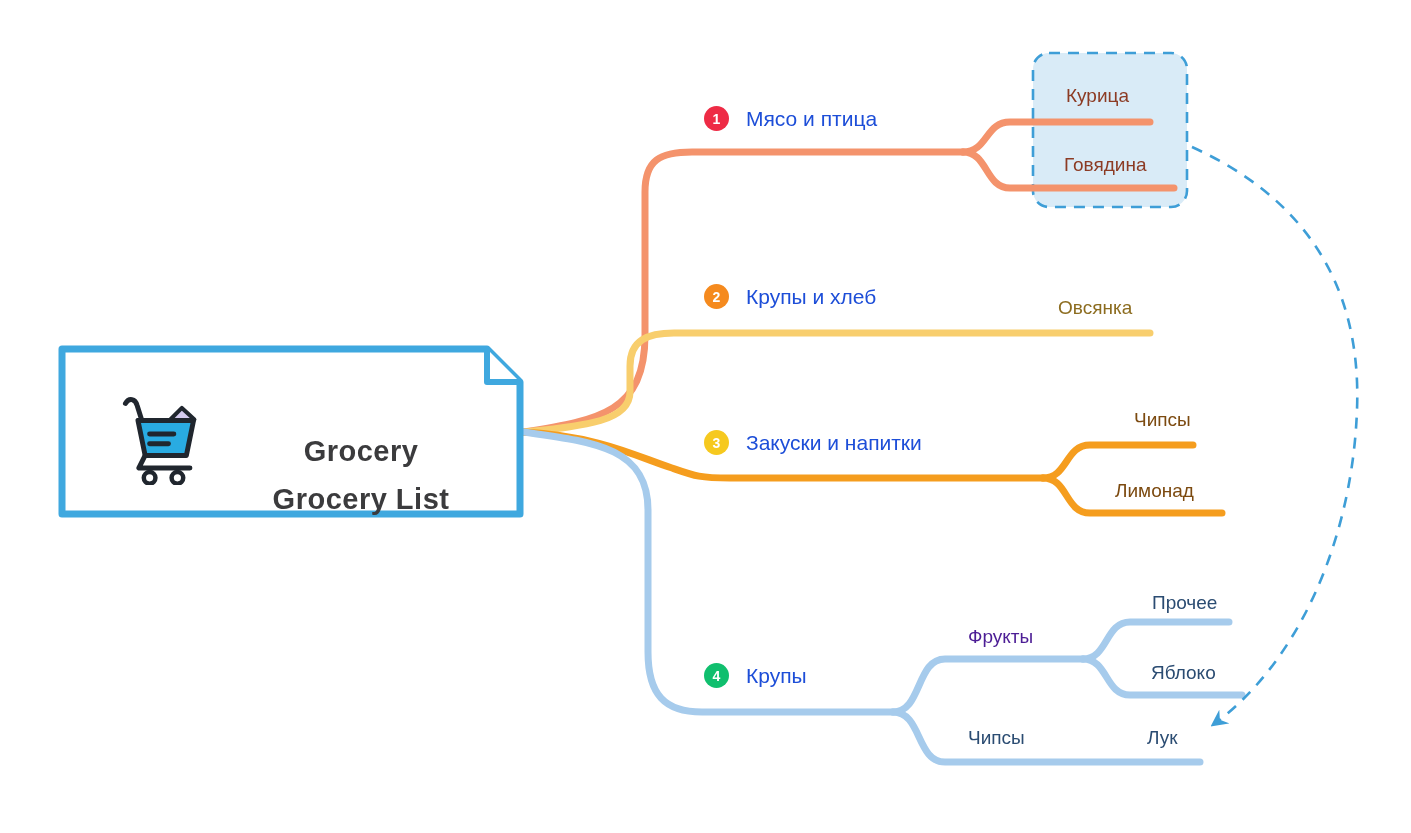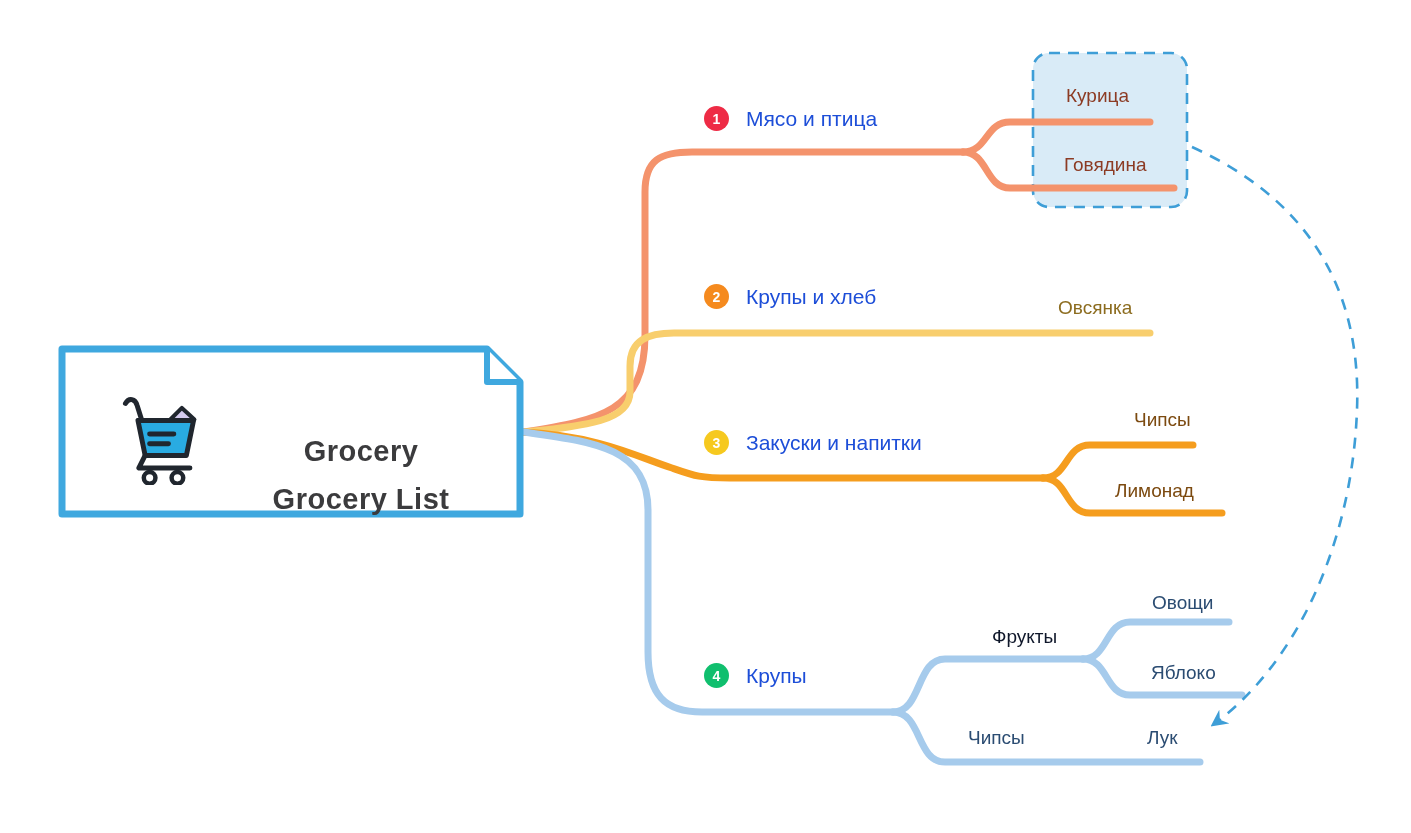--- a/index.html
+++ b/index.html
@@ -92,19 +92,19 @@
   <div class="lbl tlabel" style="left:746px;top:663px">Крупы</div>
 
   <div class="lbl clabel" style="left: 1066px; top: 85px; color: rgb(140, 59, 36);">Курица</div>
   <div class="lbl clabel" style="left: 1064px; top: 154px; color: rgb(140, 59, 36);">Говядина</div>
 
   <div class="lbl clabel" style="left: 1050px; top: 297px; color: rgb(140, 108, 31); margin-left: 8px;">Овсянка</div>
 
   <div class="lbl clabel" style="left: 1115px; top: 409px; color: rgb(124, 74, 16); margin-left: 19px;">Чипсы</div>
   <div class="lbl clabel" style="left: 1115px; top: 480px; color: rgb(124, 74, 16);">Лимонад</div>
 
-  <div class="lbl clabel" style="left: 968px; top: 626px; color: #0f172a; margin-left: 24px;">Фрукты</div>
-  <div class="lbl clabel" style="left: 1152px; top: 592px; color: rgb(43, 76, 114);">Овощи</div>
+  <div class="lbl clabel" style="left: 968px; top: 626px; color: #4c1d95;">Фрукты</div>
+  <div class="lbl clabel" style="left: 1152px; top: 592px; color: rgb(43, 76, 114);">Прочее</div>
   <div class="lbl clabel" style="left: 1151px; top: 662px; color: rgb(43, 76, 114);">Яблоко</div>
   <div class="lbl clabel" style="left: 968px; top: 727px; color: rgb(43, 76, 114);">Чипсы</div>
   <div class="lbl clabel" style="left: 1147px; top: 727px; color: rgb(43, 76, 114);">Лук</div>
 
 </div>
 
 </body></html>

